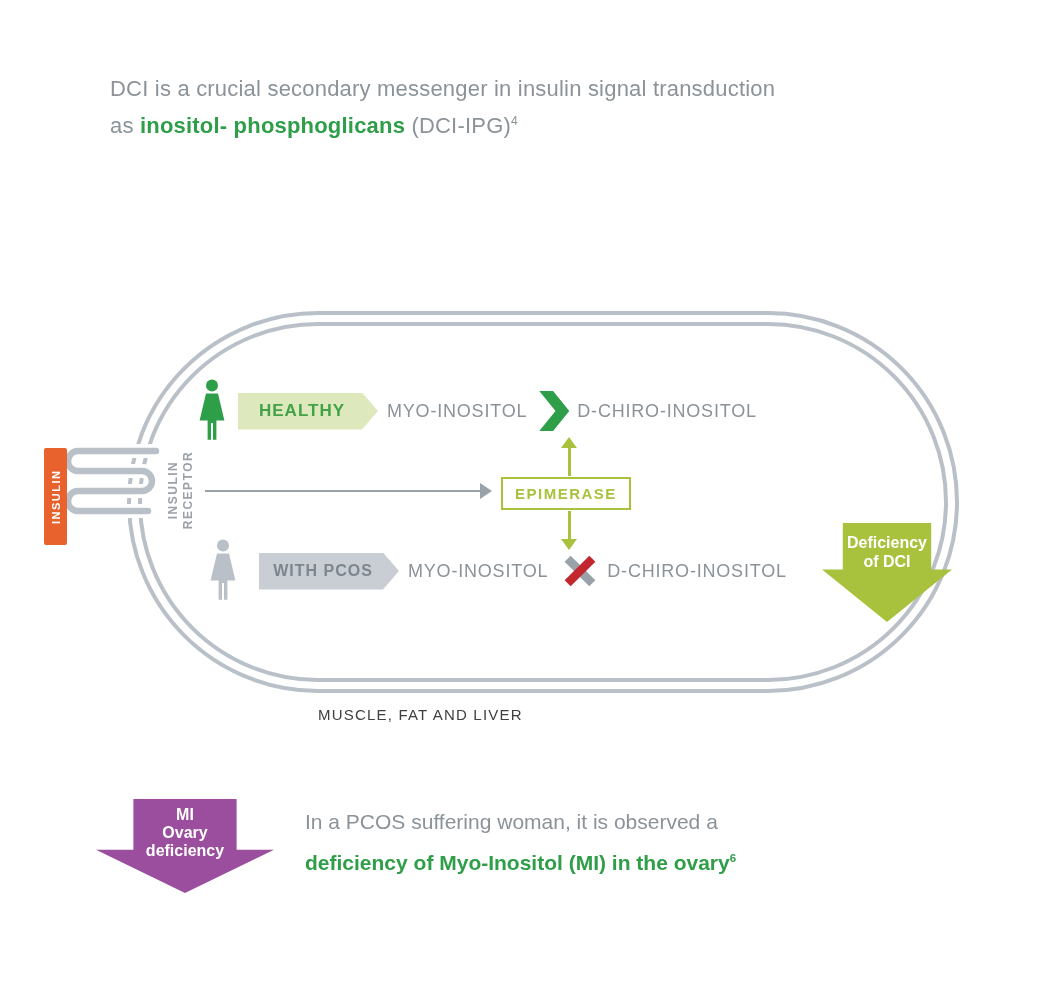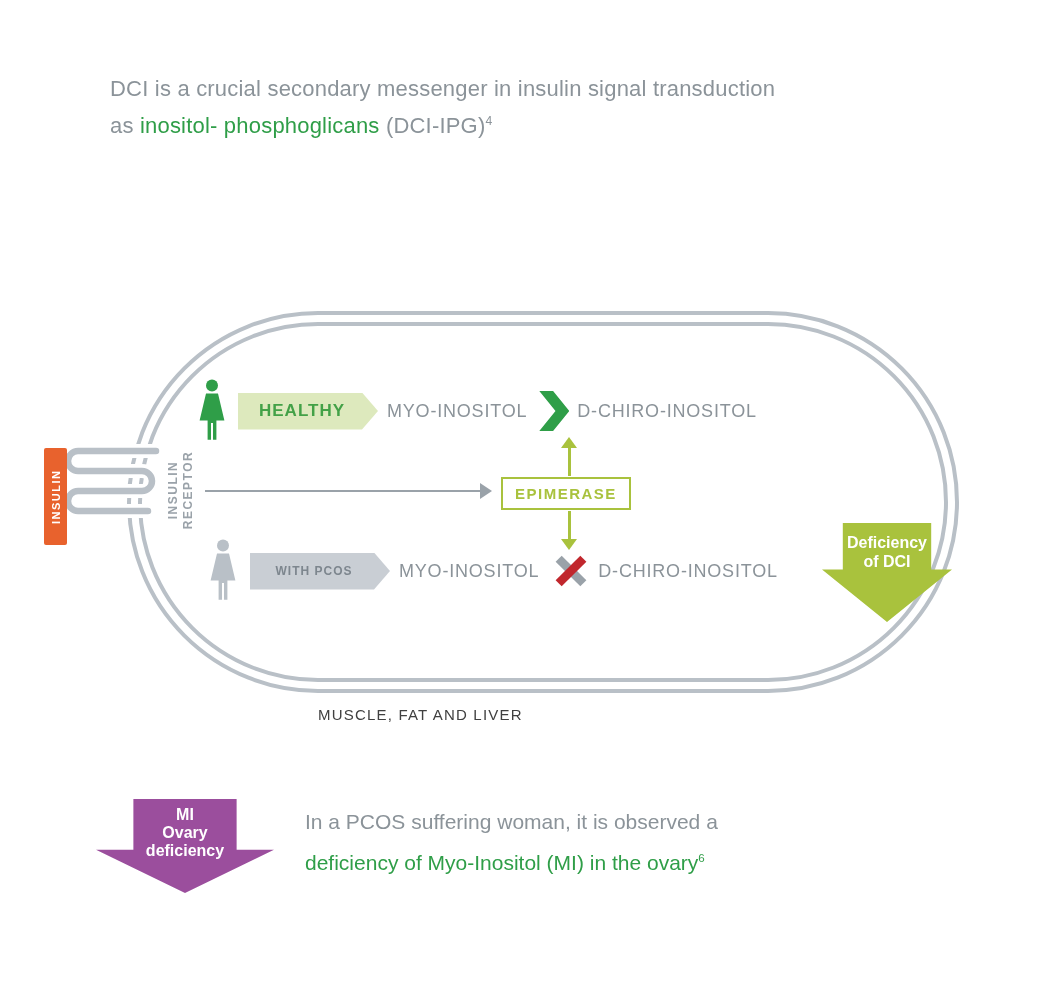--- a/index.html
+++ b/index.html
@@ -4,21 +4,21 @@
 <style>
   * { margin:0; padding:0; box-sizing:border-box; }
   html,body { background:#fff; }
   body { font-family:"Liberation Sans", sans-serif; }
   .canvas { position:relative; width:1060px; height:1000px; background:#fff; overflow:hidden; }
 
   
   .intro { position:absolute; font-size:22px; line-height:33px; color:var(--text-gray,#8b9399); letter-spacing:.2px; }
   .intro-1 { left:110px; top:72px; }
   .intro-2 { left:110px; top:166px; }
-  .gb { color:var(--green,#2f9e48); font-weight:normal; }
+  .gb { color:var(--green,#2f9e48); font-weight:bold; }
   sup { font-size:.55em; vertical-align:super; }
 
   
   .membrane { position:absolute; left:127px; top:311px; width:832px; height:382px;
               border:4px solid var(--membrane-gray,#b9c0c7); border-radius:191px; }
   .membrane-inner { position:absolute; left:7px; top:7px; right:7px; bottom:7px;
               border:4px solid var(--membrane-gray,#b9c0c7); border-radius:180px; }
 
   
   .insulin-tag { position:absolute; left:44px; top:448px; width:23px; height:97px;
@@ -36,21 +36,21 @@
   .row { position:absolute; display:flex; align-items:center; height:66px; }
   .row-healthy { left:192px; top:378px; }
   .row-pcos { left:203px; top:538px; }
   .figure { width:40px; height:64px; flex:0 0 auto; }
   .figure-green circle, .figure-green path { fill:var(--green,#2f9e48); }
   .figure-gray circle, .figure-gray path { fill:var(--figure-gray,#b9c0c7); }
   .banner { height:37px; min-width:140px; display:flex; align-items:center; justify-content:center;
             padding:0 24px 0 12px; font-weight:bold; font-size:17px; letter-spacing:1px; margin-left:6px;
             clip-path:polygon(0 0, calc(100% - 16px) 0, 100% 50%, calc(100% - 16px) 100%, 0 100%); }
   .banner-green { background:var(--banner-green-bg,#dde9bd); color:var(--banner-green-text,#43a147); }
-  .banner-gray  { background:var(--banner-gray-bg,#c9ced4);  color:var(--banner-gray-text,#7d868e); font-size:12px; margin-left:7px; }
+  .banner-gray  { background:var(--banner-gray-bg,#c9ced4);  color:var(--banner-gray-text,#7d868e); font-size:16px; margin-left:16px; }
   .molecule { font-size:18px; letter-spacing:.8px; color:var(--text-gray,#8b9399); white-space:nowrap; margin-left:9px; }
   .molecule-2 { margin-left:8px; }
   .chevron { width:30px; height:40px; margin-left:12px; background:var(--green,#2f9e48);
              clip-path:polygon(0 0, 46% 0, 100% 50%, 46% 100%, 0 100%, 54% 50%); flex:0 0 auto; }
   .x-icon { width:38px; height:38px; margin-left:13px; flex:0 0 auto; }
 
   
   .signal-line { position:absolute; left:205px; top:490px; width:275px; height:2px; background:var(--arrow-gray,#9aa2a9); }
   .signal-head { position:absolute; left:480px; top:483px; width:0; height:0;
                  border-left:12px solid var(--arrow-gray,#9aa2a9); border-top:8px solid transparent; border-bottom:8px solid transparent; }

